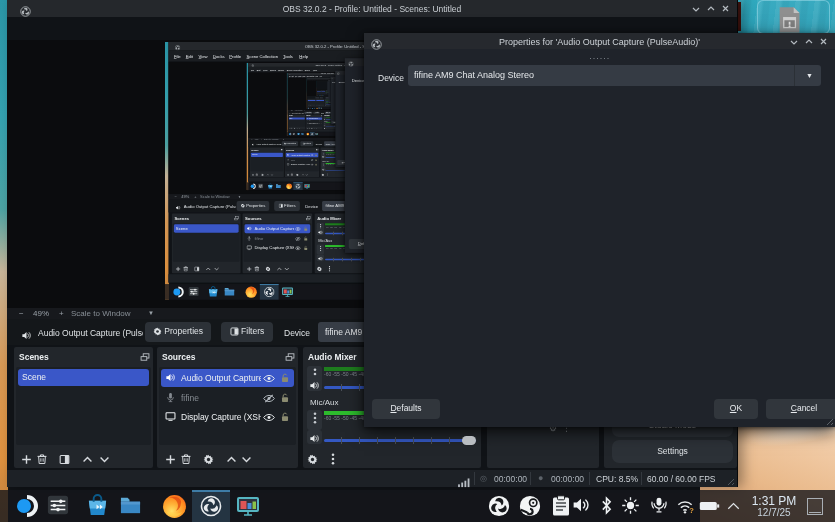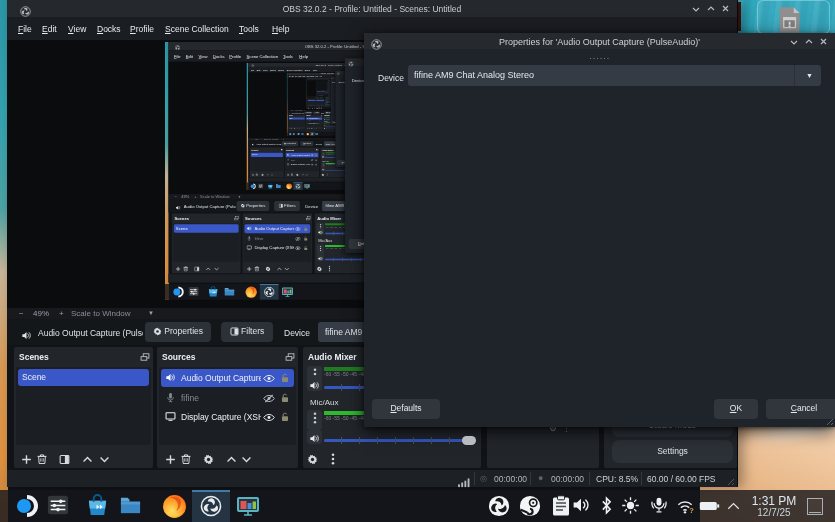--- a/index.html
+++ b/index.html
@@ -119,30 +119,20 @@
         <span class="wb" style="right:22px;top:6px">
           <svg width="8" height="5" viewBox="0 0 8 5">
             <path fill="none" stroke="#b4bac0" stroke-width="1.2" d="M1 4l3-3 3 3"></path>
           </svg>
         </span>
         <span class="wb" style="right:8px;top:5px">
           <svg width="7" height="7" viewBox="0 0 7 7">
             <path stroke="#b4bac0" stroke-width="1.2" d="M1 1l5 5M6 1L1 6"></path>
           </svg>
         </span>
-    </div>
-    <div class="mbar">
-      <span style="left:11px"><u>F</u>ile</span>
-      <span style="left:35px"><u>E</u>dit</span>
-      <span style="left:61px"><u>V</u>iew</span>
-      <span style="left:90px"><u>D</u>ocks</span>
-      <span style="left:123px"><u>P</u>rofile</span>
-      <span style="left:158px"><u>S</u>cene Collection</span>
-      <span style="left:232px"><u>T</u>ools</span>
-      <span style="left:265px"><u>H</u>elp</span>
     </div>
     <div class="prev">
         <div class="rec">
 <div class="dt">
   <div class="wl"></div>
   <div class="wtr"></div>
   <div class="wbr"></div>
   <div class="redstrip"></div>
   <div class="dicon">
               <svg width="28" height="28" viewBox="0 0 24 24">

